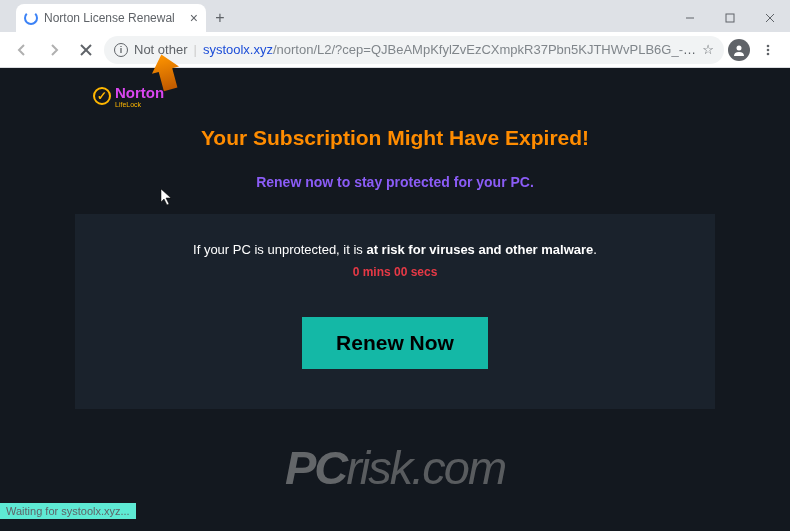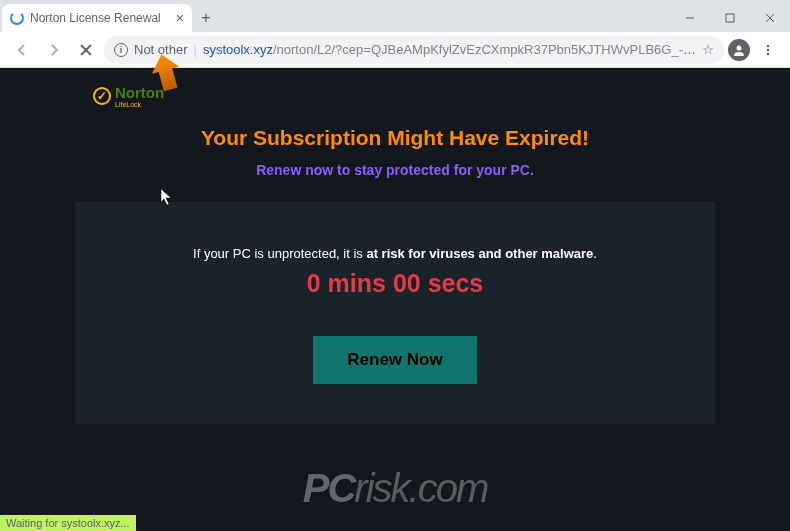--- a/index.html
+++ b/index.html
@@ -1,19 +1,19 @@
 <!DOCTYPE html>
 <html><head>
 <meta charset="utf-8">
 <style>
 * { margin: 0; padding: 0; box-sizing: border-box; }
 body { font-family: Arial, sans-serif; background: #fff; width: 790px; height: 531px; overflow: hidden; position: relative; }
 
 
-.titlebar { height: 32px; background: #dee1e6; display: flex; align-items: flex-end; padding-left: 2px; }
+.titlebar { height: 32px; background: #dee1e6; display: flex; align-items: flex-end; padding-left: 16px; }
 .tab { background: #fff; height: 28px; min-width: 190px; display: flex; align-items: center; padding: 0 8px; border-radius: 8px 8px 0 0; font-size: 12px; color: #5f6368; gap: 6px; }
 .tab .favicon { width: 14px; height: 14px; border: 2px solid #3b82f6; border-top-color: transparent; border-radius: 50%; }
 .tab .tab-title { flex: 1; overflow: hidden; white-space: nowrap; text-overflow: ellipsis; }
 .tab .close { color: #5f6368; font-size: 14px; cursor: pointer; }
 .newtab { width: 28px; height: 28px; display: flex; align-items: center; justify-content: center; color: #5f6368; font-size: 16px; cursor: pointer; }
 .win-controls { margin-left: auto; display: flex; }
 .win-btn { width: 40px; height: 28px; display: flex; align-items: center; justify-content: center; color: #5f6368; cursor: pointer; }
 
 .toolbar { height: 36px; background: #fff; border-bottom: 1px solid #dadce0; display: flex; align-items: center; padding: 0 8px; gap: 4px; }
 .nav-btn { width: 28px; height: 28px; display: flex; align-items: center; justify-content: center; color: #b0b0b0; border-radius: 50%; }
@@ -28,43 +28,43 @@
 .star { color: #5f6368; flex-shrink: 0; }
 .avatar { width: 22px; height: 22px; border-radius: 50%; background: #5f6368; display: flex; align-items: center; justify-content: center; }
 .avatar svg { fill: #fff; }
 
 
 .viewport { position: relative; height: calc(531px - 68px); background: #13181f; overflow: hidden; }
 .panel { margin: 0 auto; width: 640px; }
 .brand-row { padding: 16px 0 18px 18px; }
 .brand { display: inline-flex; align-items: center; gap: 4px; }
 .brand-check { width: 18px; height: 18px; border: 2px solid #ffb700; border-radius: 50%; display: flex; align-items: center; justify-content: center; color: #ffb700; font-size: 12px; font-weight: bold; }
-.brand-text { color: #4d7c0f; font-weight: bold; font-size: 15px; }
+.brand-text { color: #d946ef; font-weight: bold; font-size: 15px; }
 .brand-sub { display: block; font-size: 7px; color: #ffb700; font-weight: normal; margin-top: -1px; }
 
 .hero { text-align: center; padding: 0 20px 24px; }
-.hero h1 { color: #ff8c00; font-size: 21px; font-weight: bold; margin-bottom: 12px; }
+.hero h1 { color: #ff8c00; font-size: 21px; font-weight: bold; margin-bottom: 24px; }
 .hero p { color: #8b5cf6; font-size: 14px; font-weight: bold; }
 
 .cursor-fake { position: absolute; top: 120px; left: 160px; color: #fff; font-size: 16px; pointer-events: none; }
 
 .body-panel { background: #1a222c; padding: 28px 20px 40px; text-align: center; }
-.risk-line { color: #fff; font-size: 13px; margin-top: 16px; }
+.risk-line { color: #fff; font-size: 13px; }
 .risk-line b { font-weight: bold; }
-.countdown { color: #e63946; font-size: 25px; font-weight: bold; margin-top: 8px; }
-.cta { display: inline-block; background: #0f766e; color: #000; font-size: 17px; font-weight: bold; padding: 14px 34px; margin-top: 38px; cursor: pointer; border: none; }
+.countdown { color: #e63946; font-size: 12px; font-weight: bold; margin-top: 8px; }
+.cta { display: inline-block; background: #14b8a6; color: #000; font-size: 21px; font-weight: bold; padding: 14px 34px; margin-top: 38px; cursor: pointer; border: none; }
 
 
 .arrow-overlay { position: absolute; top: 52px; left: 148px; pointer-events: none; }
 
 
-.watermark { position: absolute; bottom: 20px; left: 50%; transform: translateX(-50%); font-family: Arial, sans-serif; font-size: 40px; font-weight: bold; font-style: italic; color: rgba(180,180,180,0.5); letter-spacing: -2px; white-space: nowrap; pointer-events: none; text-align: right; }
+.watermark { position: absolute; bottom: 36px; left: 50%; transform: translateX(-50%); font-family: Arial, sans-serif; font-size: 47px; font-weight: bold; font-style: italic; color: rgba(180,180,180,0.5); letter-spacing: -2px; white-space: nowrap; pointer-events: none; text-align: right; }
 .watermark .thin { font-weight: normal; color: rgba(160,160,160,0.5); }
 
-.statusbar { position: absolute; bottom: 0; left: 0; background: #bef264; padding: 2px 6px; font-size: 11px; color: #5f6368; }
+.statusbar { position: absolute; bottom: 12px; left: 0; background: #5eead4; padding: 2px 6px; font-size: 11px; color: #5f6368; }
 </style>
 </head>
 <body>
 
 <div class="titlebar">
   <div class="tab">
     <span class="favicon"></span>
     <span class="tab-title">Norton License Renewal</span>
     <span class="close">×</span>
   </div>

